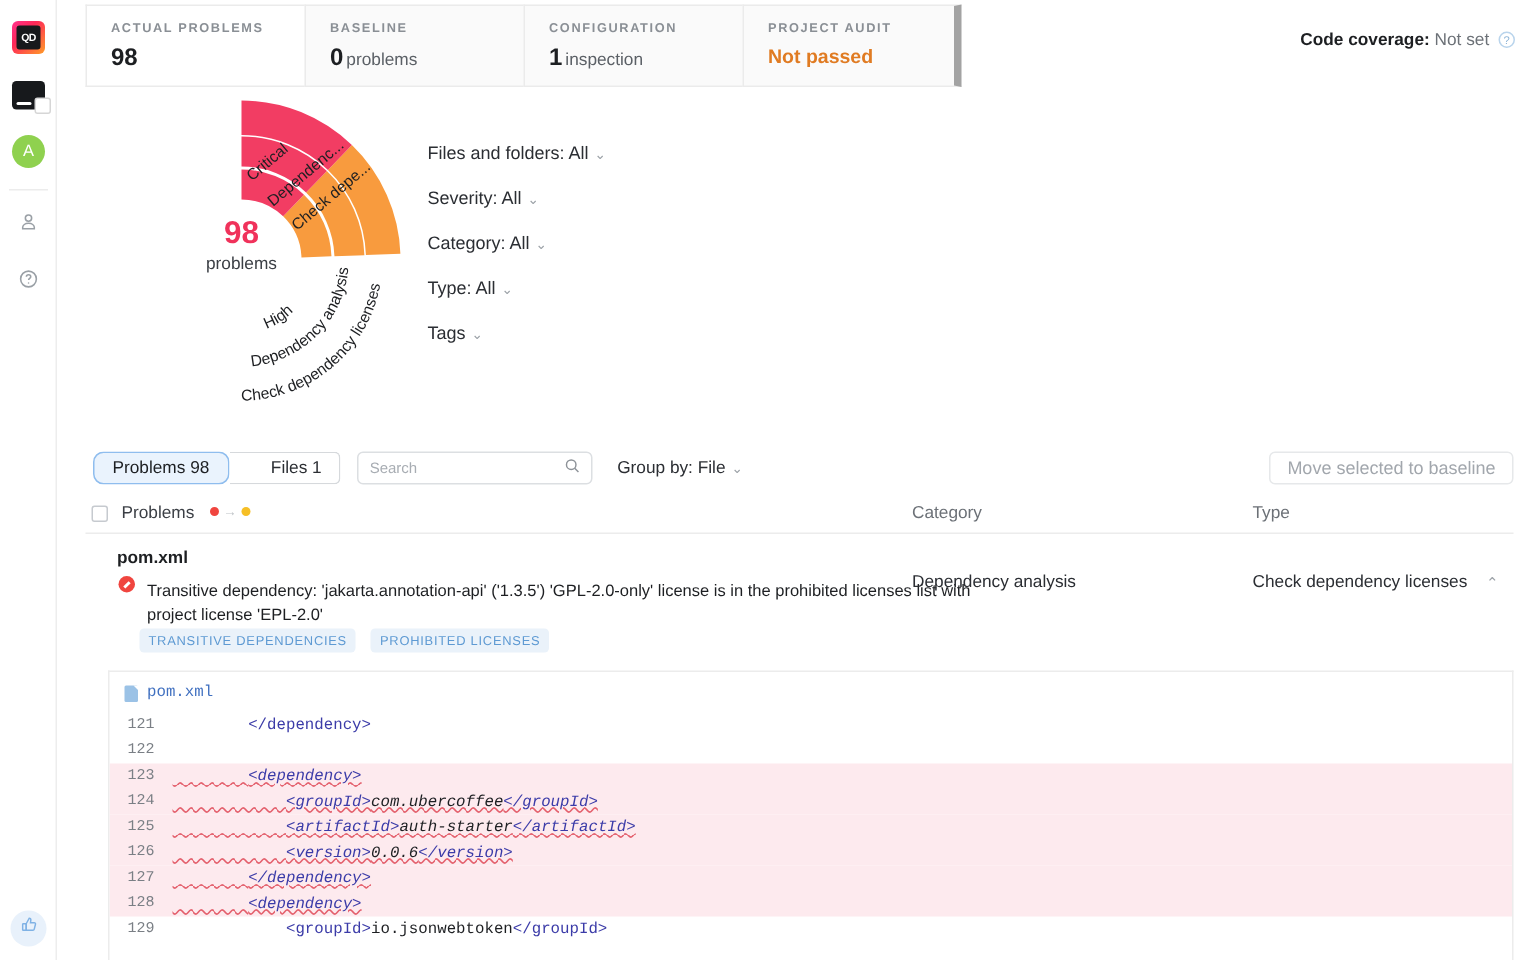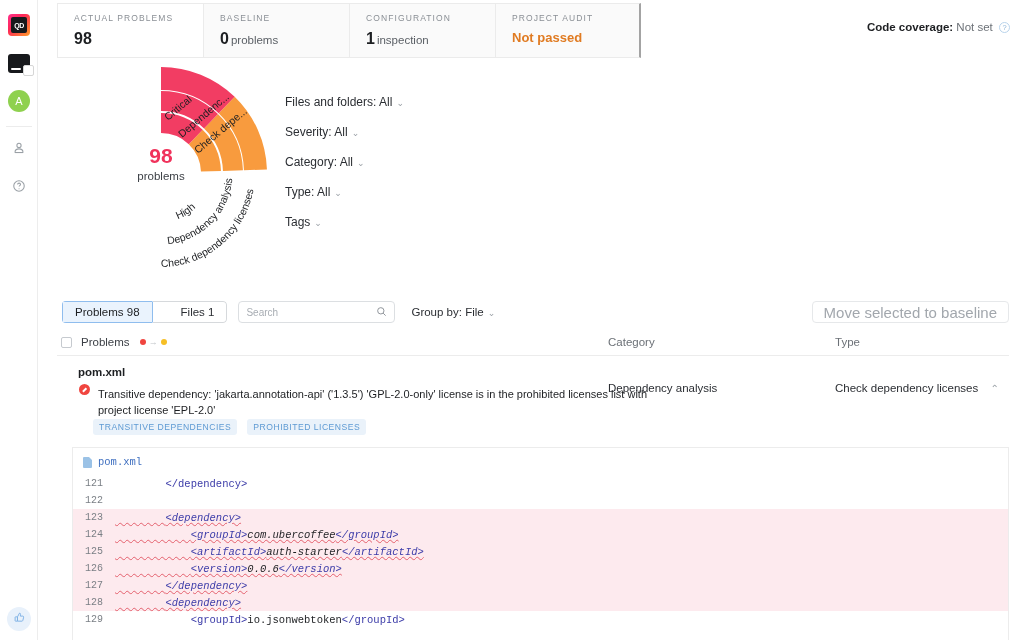--- a/index.html
+++ b/index.html
@@ -55,25 +55,26 @@
     position: absolute; left: 7px; bottom: 9px; width: 24px; height: 24px;
     border-radius: 50%; background: #e8f1fb; display: flex; align-items: center; justify-content: center;
   }
 
   
   .cards { position: absolute; left: 57px; top: 3px; display: flex; height: 55px; }
   .card {
     border: 1px solid #ebebeb; border-right: none; padding: 9px 16px 0 16px; min-width: 146px;
     background: #fafafa;
   }
-  .card:last-child { border-right: 2px solid #a3a3a3; }
+  .card:last-child { border-right: 5px solid #a3a3a3; }
   .card.active { background: #ffffff; }
   .card-label {
     font-size: 8.5px; letter-spacing: 1.1px; color: #8a8f95; text-transform: uppercase;
     white-space: nowrap;
+    font-weight: bold;
   }
   .card-value { margin-top: 7px; font-size: 16px; font-weight: bold; color: #1d1f22; white-space: nowrap; }
   .card-value .unit { font-size: 11.5px; font-weight: normal; color: #5b6066; margin-left: 2px; }
   .card-value.warn { color: #e07b22; font-size: 13px; }
   .coverage {
     position: absolute; right: 14px; top: 21px; font-size: 11.5px; color: #6c7177; white-space: nowrap;
   }
   .coverage b { color: #1d1f22; font-weight: bold; margin-left: 44px; }
   .q-mark {
     display: inline-flex; width: 11px; height: 11px; border-radius: 50%;
@@ -99,34 +100,34 @@
 
   
   .toolbar { position: absolute; left: 62px; top: 301px; display: flex; align-items: center; }
   .seg {
     display: flex; border-radius: 4px; overflow: hidden;
   }
   .seg-btn {
     font-size: 11.5px; padding: 4px 12px; border: 1px solid #d6d9dc; background: #fff; color: #2b2e33;
     height: 22px; line-height: 13px;
   }
-  .seg-btn.on { background: #eaf3fd; border-color: #8fbdee; border-radius: 1px; color: #1d1f22; }
+  .seg-btn.on { background: #eaf3fd; border-color: #8fbdee; border-radius: 7px; color: #1d1f22; }
   .seg-btn.off { border-left: none; border-radius: 0 4px 4px 0; padding-left: 28px; }
   .search {
     margin-left: 11px; width: 157px; height: 22px; border: 1px solid #dcdfe2; border-radius: 4px;
     display: flex; align-items: center; padding: 0 7px; position: relative;
   }
   .search input {
     border: none; outline: none; font-size: 10px; color: #2b2e33; width: 130px;
     font-family: "Liberation Sans", sans-serif; background: transparent;
   }
   .search input::placeholder { color: #a8adb3; }
   .groupby { margin-left: 16px; font-size: 11.5px; color: #2b2e33; white-space: nowrap; }
   .baseline-btn {
-    position: absolute; right: 15px; top: 301px; font-size: 15px; color: #a2a7ad;
+    position: absolute; right: 15px; top: 301px; font-size: 12px; color: #a2a7ad;
     border: 1px solid #e6e8ea; border-radius: 4px; padding: 4px 11px; background: #fff;
     height: 22px; line-height: 13px;
   }
 
   
   .thead {
     position: absolute; left: 57px; top: 336px; width: 952px; height: 20px;
     border-bottom: 1px solid #ececec;
   }
   .chk {

